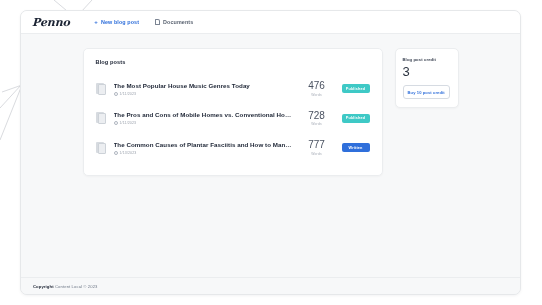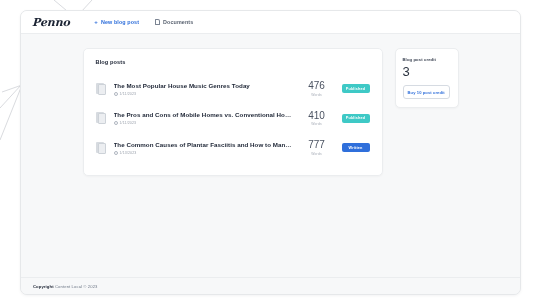--- a/index.html
+++ b/index.html
@@ -220,21 +220,21 @@
               <div class="sheet-front"></div>
           </div>
           <div class="post-main">
             <div class="post-title">The Pros and Cons of Mobile Homes vs. Conventional Houses</div>
             <div class="post-meta">
               <span class="clock-ico"></span>
               <span class="post-date">1/11/2023</span>
             </div>
           </div>
           <div class="post-count">
-            <div class="count-num">410</div>
+            <div class="count-num">728</div>
             <div class="count-label">Words</div>
           </div>
           <div class="badge" style="background:#3ec9c6">Published</div>
         </div>
 
         <div class="post-row">
           <div class="page-icon">
             <div class="sheet-back"></div>
               <div class="sheet-front"></div>
           </div>

